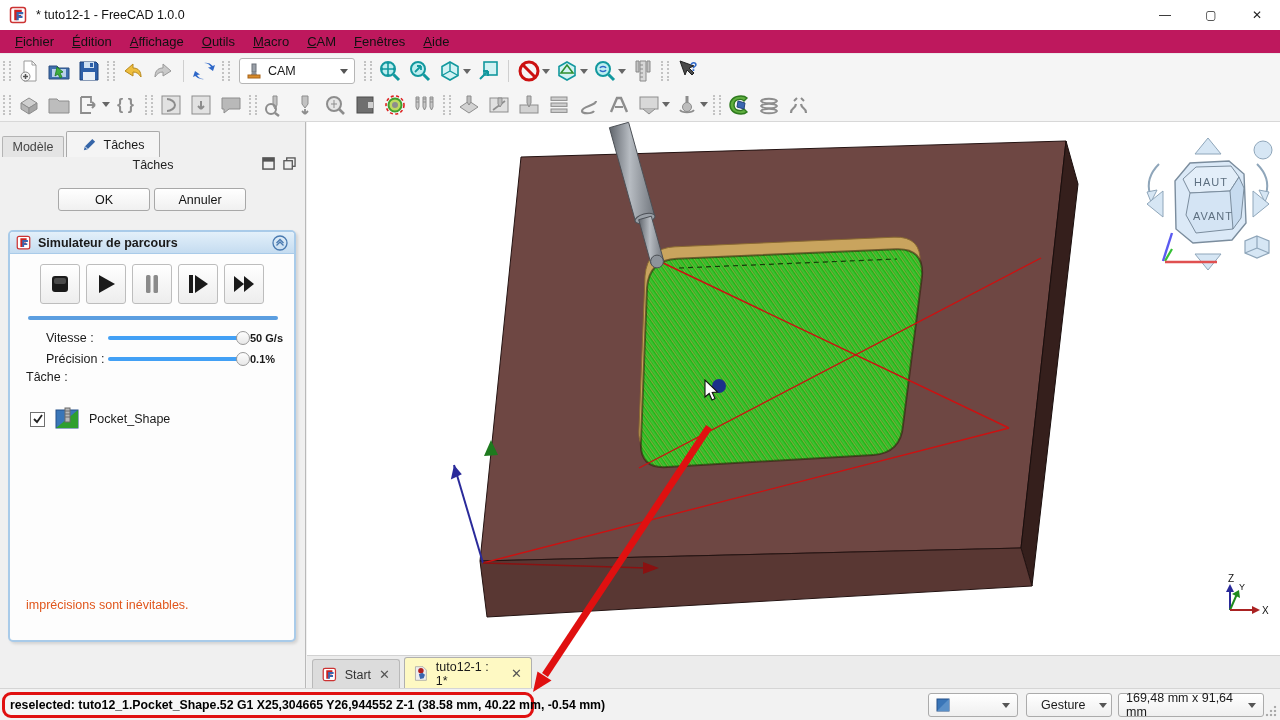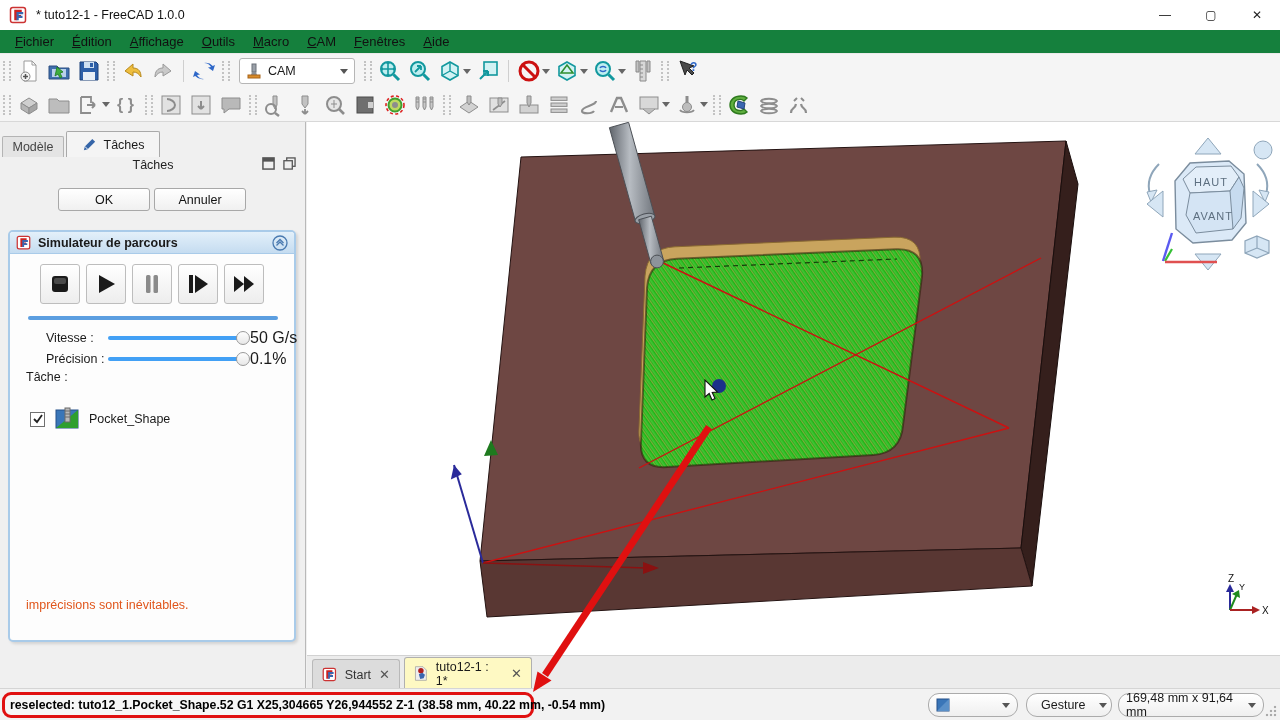--- a/index.html
+++ b/index.html
@@ -7,21 +7,21 @@
   body { font-family:"Liberation Sans","DejaVu Sans",sans-serif; font-size:13px; color:#1a1a1a; background:#f0f0f0; position:relative; }
 
   
   .titlebar { position:absolute; left:0; top:0; width:1280px; height:30px; background:#ffffff; display:flex; align-items:center; }
   .titlebar .app-icon { width:18px; height:18px; margin-left:9px; }
   .titlebar .title { margin-left:9px; font-size:12.5px; color:#111; }
   .win-controls { position:absolute; right:0; top:0; height:30px; display:flex; }
   .win-btn { width:46px; height:30px; display:flex; align-items:center; justify-content:center; font-size:12px; color:#222; }
 
   
-  .menubar { position:absolute; left:0; top:30px; width:1280px; height:24px; background:#15803d; display:flex; align-items:center; padding-left:6px; border-bottom:1px solid #eaeaea; }
+  .menubar { position:absolute; left:0; top:30px; width:1280px; height:24px; background:#be185d; display:flex; align-items:center; padding-left:6px; border-bottom:1px solid #eaeaea; }
   .menu-item { display:inline-block; padding:3px 9px; font-size:13px; color:#111; }
   .menu-item::first-letter { text-decoration:underline; }
 
   
   .toolbar { position:absolute; left:0; width:1280px; background:#f5f5f5; display:flex; align-items:center; }
   .toolbar1 { top:54px; height:34px; }
   .toolbar2 { top:88px; height:34px; border-bottom:1px solid #d8d8d8; }
   .tb-grip { width:8px; height:20px; margin:0 3px; border-left:2px dotted #c3c3c3; border-right:2px dotted #c3c3c3; }
   .tb-sep { width:1px; height:22px; background:#cfcfcf; margin:0 5px; }
   .tb-btn { width:30px; height:30px; display:flex; align-items:center; justify-content:center; border-radius:3px; }
@@ -52,21 +52,21 @@
   .sim-panel { position:absolute; left:8px; top:108px; width:288px; height:412px; background:#fdfdfd; border:2px solid #a9cbe9; border-radius:5px; box-shadow:2px 2px 3px rgba(0,0,0,.12); }
   .sim-header { height:22px; background:linear-gradient(#e3f0fa,#c5dcf0); border-bottom:1px solid #a9cbe9; border-radius:3px 3px 0 0; display:flex; align-items:center; padding:0 6px; }
   .sim-header .t { font-weight:bold; font-size:12.5px; margin-left:7px; flex:1; }
   .playback { position:absolute; left:0; top:32px; width:100%; display:flex; justify-content:center; gap:6px; }
   .pb-btn { width:40px; height:40px; background:linear-gradient(#ffffff,#ededed); border:1px solid #bdbdbd; border-radius:3px; display:flex; align-items:center; justify-content:center; }
   .progress { position:absolute; left:18px; top:84px; width:250px; height:4px; background:#5b9ee0; border-radius:2px; }
   .slider-row { position:absolute; left:16px; width:258px; height:20px; display:flex; align-items:center;margin-left:20px; }
   .slider-row .lab { width:62px; font-size:12.5px; }
   .slider-track { position:relative; width:134px; height:4px; background:#42a0f5; border-radius:2px; margin-right:8px; }
   .slider-handle { position:absolute; right:-8px; top:-5px; width:14px; height:14px; background:linear-gradient(#fdfdfd,#e8e8e8); border:1px solid #999; border-radius:50%; }
-  .slider-row .val { font-size:16px; font-weight:normal; }
+  .slider-row .val { font-size:11px; font-weight:bold; }
   .task-row { position:absolute; left:16px; top:138px; width:260px; display:flex; align-items:center; }
   .task-row .lab { width:56px; font-size:12.5px; }
   .task-combo { width:196px; height:26px; background:#fff; border:1px solid #b0b0b0; border-radius:3px; display:flex; align-items:center; padding:0 8px; gap:8px; }
   .task-combo .lbl { flex:1; font-size:12.5px; }
   .op-row { position:absolute; left:20px; top:174px; display:flex; align-items:center; gap:9px; }
   .checkbox { width:15px; height:15px; background:#fff; border:1px solid #707070; display:flex; align-items:center; justify-content:center; }
   .op-row .lbl { font-size:12.5px; }
   .note { position:absolute; left:16px; top:364px; width:250px; font-size:12.5px; color:#e0561c; line-height:1.55; }
 
   
@@ -76,21 +76,21 @@
   .mdi-tabs { position:absolute; left:0; bottom:0; width:973px; height:33px; background:#ececec; border-top:1px solid #d2d2d2; }
   .mdi-tab { position:absolute; display:flex; align-items:center; gap:8px; font-size:12.5px; padding:0 9px; }
   .mdi-tab.inactive { left:5px; top:3px; height:30px; width:88px; background:#dcdcdc; border:1px solid #b9b9b9; border-bottom:none; border-radius:3px 3px 0 0; color:#333; }
   .mdi-tab.active { left:97px; top:1px; height:32px; width:128px; background:#fef9c3; border:1px solid #b0b0b0; border-bottom:none; border-radius:3px 3px 0 0; }
   .tab-close { font-size:13px; color:#555; font-weight:bold; }
 
   
   .statusbar { position:absolute; left:0; top:688px; width:1280px; height:32px; background:#f2f2f2; border-top:1px solid #d5d5d5; }
   .status-msgbox { position:absolute; left:2px; top:3px; width:532px; height:26px; border:3px solid #e01010; border-radius:9px; display:flex; align-items:center; background:#f6f6f6; }
   .status-msgbox .msg { font-size:12.3px; font-weight:bold; padding-left:5px; white-space:nowrap; color:#000; }
-  .sb-combo { position:absolute; top:4px; height:24px; background:linear-gradient(#ffffff,#efefef); border:1px solid #ababab; border-radius:11px; display:flex; align-items:center; padding:0 7px; gap:7px; font-size:12.5px; }
+  .sb-combo { position:absolute; top:4px; height:24px; background:linear-gradient(#ffffff,#efefef); border:1px solid #ababab; border-radius:3px; display:flex; align-items:center; padding:0 7px; gap:7px; font-size:12.5px; }
   .sb-combo.style { left:928px; width:90px; }
   .sb-combo.nav { left:1026px; width:86px; }
   .sb-combo.dim { left:1118px; width:146px; }
   .sb-combo .spacer { flex:1; }
   .grip { position:absolute; right:3px; bottom:3px; width:12px; height:12px; background:
      radial-gradient(circle at 2px 10px,#aaa 1.3px,transparent 1.6px),
      radial-gradient(circle at 6px 10px,#aaa 1.3px,transparent 1.6px),
      radial-gradient(circle at 10px 10px,#aaa 1.3px,transparent 1.6px),
      radial-gradient(circle at 6px 6px,#aaa 1.3px,transparent 1.6px),
      radial-gradient(circle at 10px 6px,#aaa 1.3px,transparent 1.6px),

